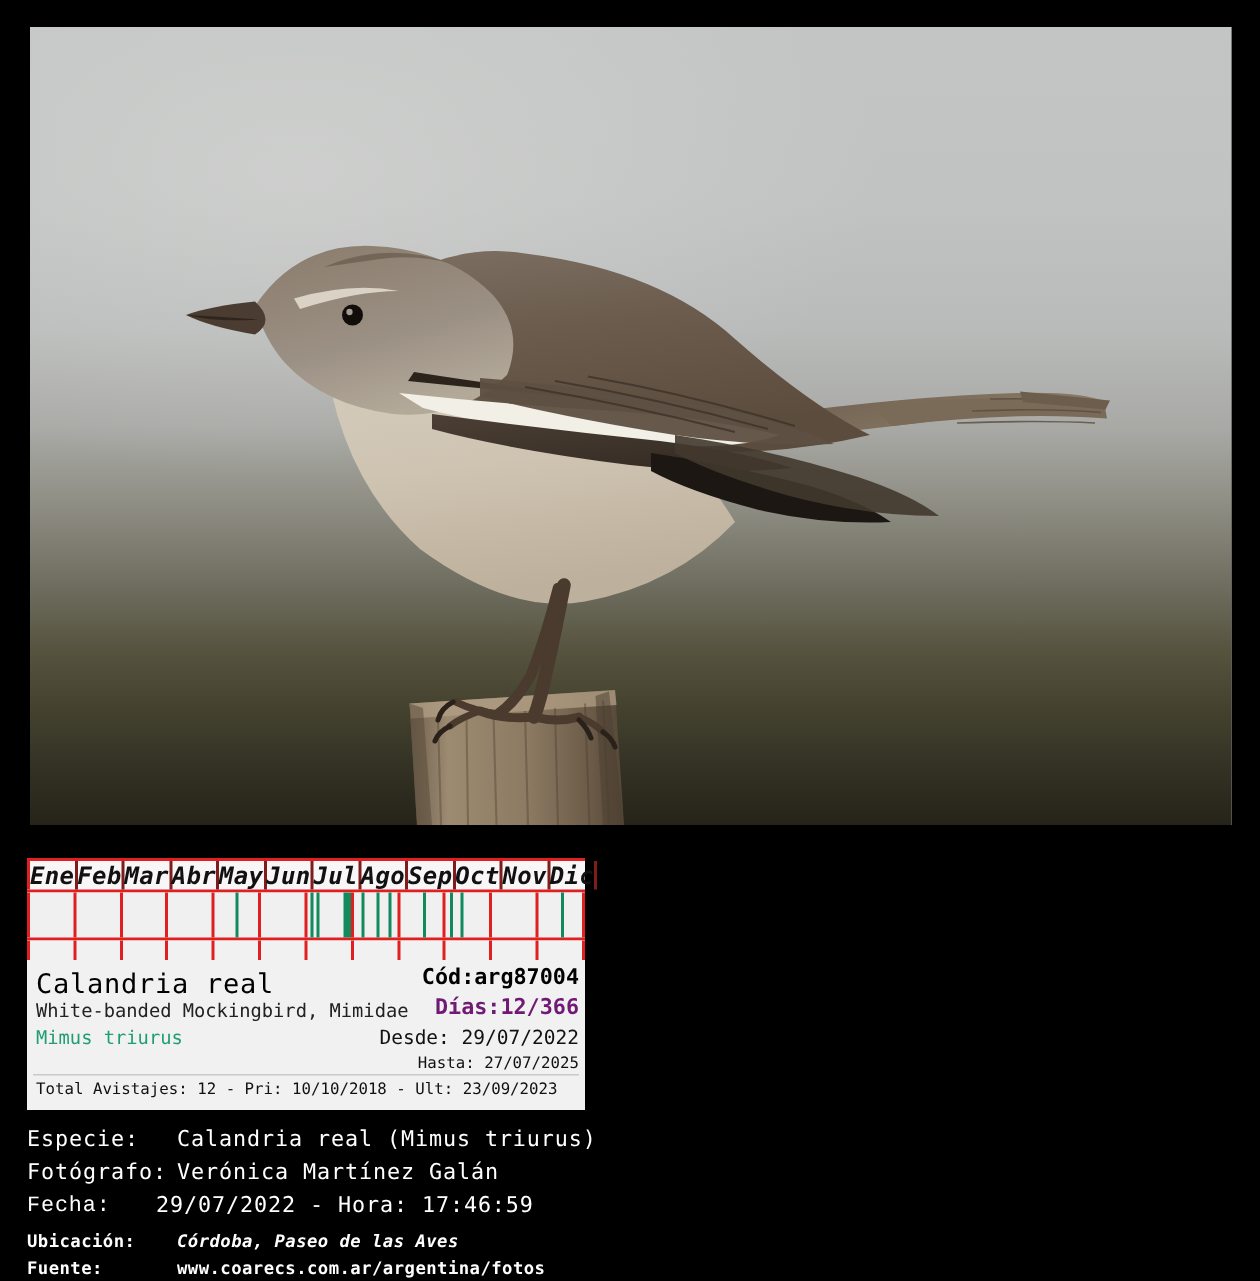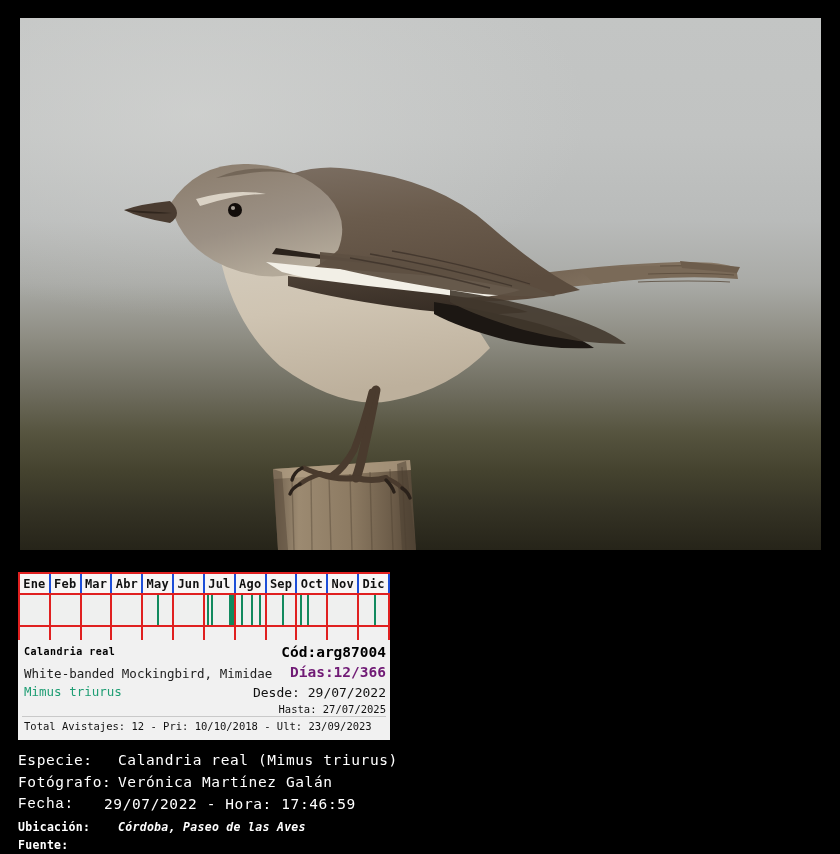--- a/index.html
+++ b/index.html
@@ -50,22 +50,22 @@
     font-family:"DejaVu Sans Mono","Liberation Mono",monospace;
   }
   #cal-grid{position:relative;width:372px;height:68px;}
   .cal-hdr{
     position:absolute;left:0;top:0;width:372px;height:23px;
     display:flex;border-top:2px solid #e02020;border-bottom:2px solid #e02020;
     box-sizing:border-box;background:#f8f6f6;
   }
   .cal-hdr .m{
     flex:1 1 0;display:flex;align-items:center;justify-content:center;
-    font-size:12px;font-weight:bold;letter-spacing:.2px;
-    border-right:2px solid #1d4ed8;box-sizing:border-box;color:#111;
+    font-size:16px;font-weight:bold;letter-spacing:.2px;
+    border-right:2px solid #7f1d1d;box-sizing:border-box;color:#111;font-style:italic;
   }
   .cal-hdr .m:first-child{border-left:2px solid #e02020;}
   .cal-body{
     position:absolute;left:0;top:23px;width:372px;height:32px;
     display:flex;box-sizing:border-box;
     border-bottom:2px solid #e02020;background:#eff0ef;
   }
   .cal-body .m{
     flex:1 1 0;position:relative;border-right:2px solid #e02020;box-sizing:border-box;
   }
@@ -75,21 +75,21 @@
     display:flex;box-sizing:border-box;background:#f1f1f1;
   }
   .cal-foot .m{flex:1 1 0;border-right:2px solid #e02020;box-sizing:border-box;}
   .cal-foot .m:first-child{border-left:2px solid #e02020;}
   .tick{position:absolute;top:0;bottom:0;width:2px;background:#128a5e;}
   .tick.wide{width:5px;}
 
   
   #cal-text{position:relative;width:372px;height:100px;padding:2px 0 0 0;}
   .ln{position:absolute;white-space:pre;}
-  #sp-name{left:6px;top:6px;font-size:10px;font-weight:bold;color:#000;letter-spacing:.5px;text-align:right;}
+  #sp-name{left:6px;top:6px;font-size:18px;font-weight:normal;color:#000;letter-spacing:.5px;text-align:right;}
   #sp-en{left:6px;top:26px;font-size:12.5px;color:#222;}
   #sp-sci{left:6px;top:44px;font-size:12.5px;color:#1f9e74;}
   #sp-web{left:6px;top:62px;font-size:11px;color:#e01818;}
   #sp-total{left:6px;top:80px;font-size:10.5px;color:#111;}
   #cod{right:4px;top:4px;font-size:14.5px;font-weight:bold;color:#000;}
   #dias{right:4px;top:24px;font-size:14.5px;font-weight:bold;color:#701a75;}
   #desde{right:4px;top:45px;font-size:13px;color:#111;}
   #hasta{right:4px;top:63px;font-size:10.5px;color:#111;}
   .card-sep{position:absolute;left:4px;right:4px;top:76px;height:1px;background:#c9c9c9;}
 
@@ -301,13 +301,14 @@
   <div class="mlabel big" style="left:18px;top:26px;">Fotógrafo:</div>
   <div class="mval big" style="left:118px;top:26px;">Verónica Martínez Galán</div>
 
   <div class="mlabel big" style="left:18px;top:48px;font-family:Liberation Mono, monospace;">Fecha:</div>
   <div class="mval big" style="left:104px;top:48px;">29/07/2022 - Hora: 17:46:59</div>
 
   <div class="mlabel small" style="left:18px;top:72px;">Ubicación:</div>
   <div class="mval small" style="left:118px;top:72px;font-style:italic;">Córdoba, Paseo de las Aves</div>
 
   <div class="mlabel small" style="left:18px;top:90px;">Fuente:</div>
+  <div class="mval small" style="left:118px;top:90px;">www.coarecs.com.ar/argentina/fotos</div>
 </div>
 
 </body></html>

